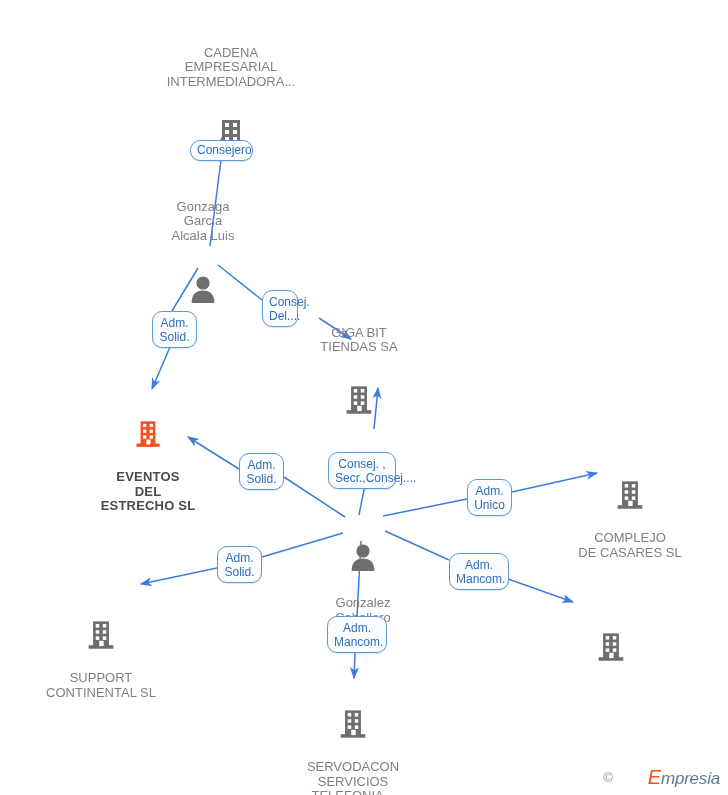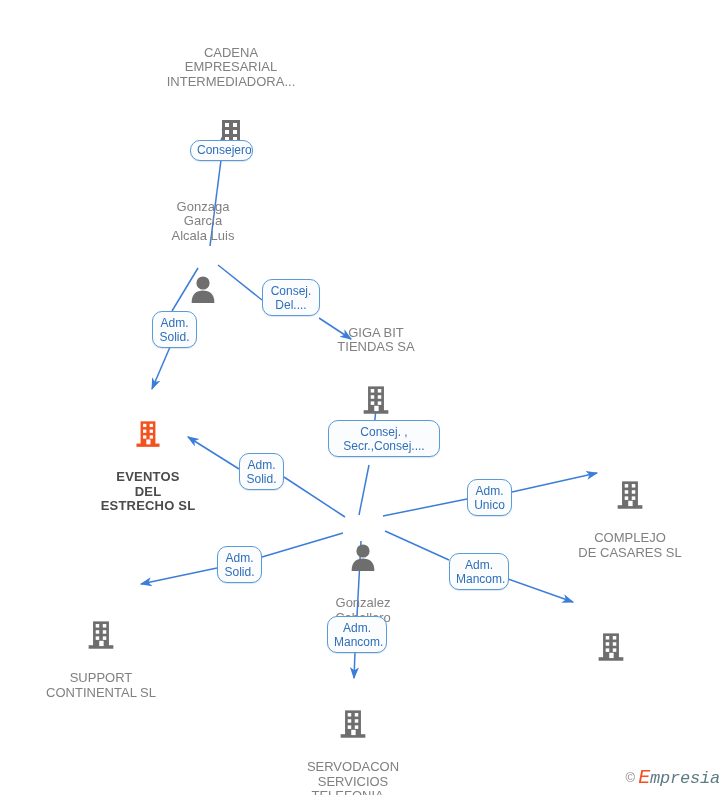--- a/index.html
+++ b/index.html
@@ -77,25 +77,26 @@
     display: flex;
     align-items: center;
     gap: 3px;
     font-size: 17px;
   }
   .watermark .copy {
     color: #8a8a8a;
     font-size: 13px;
   }
   .watermark .brand {
-    font-family: Liberation Mono, monospace;
+    font-family: Liberation Sans, sans-serif;
     font-style: italic;
     color: #5d7b86;
     font-size: 17px;
     letter-spacing: -0.2px;
+    margin-left: 32px;
   }
   .watermark .brand .cap {
     color: #f4511e;
     font-size: 20px;
   }
 </style>
 </head>
 <body>
 
 <div id="canvas">
@@ -180,21 +181,21 @@
         <rect x="11" y="19" width="4" height="4" fill="#ffffff"></rect>
         <rect x="19" y="19" width="4" height="4" fill="#ffffff"></rect>
         <rect x="15" y="24" width="5" height="6" fill="#ffffff"></rect>
       </svg>
     </span>
     <span class="caption">EVENTOS
 DEL
 ESTRECHO SL</span>
   </div>
 
-  <div class="node company above" style="left:376px; top:310px;">
+  <div class="node company above" style="left:359px; top:310px;">
     <span class="caption">GIGA BIT
 TIENDAS SA</span>
     <span class="ico">
       <svg width="30" height="33" viewBox="0 0 34 36" aria-hidden="true">
         <rect x="8" y="2" width="18" height="28" fill="#6e6e6e"></rect>
         <rect x="3" y="29" width="28" height="4" fill="#6e6e6e"></rect>
         <rect x="11" y="5" width="4" height="4" fill="#ffffff"></rect>
         <rect x="19" y="5" width="4" height="4" fill="#ffffff"></rect>
         <rect x="11" y="12" width="4" height="4" fill="#ffffff"></rect>
         <rect x="19" y="12" width="4" height="4" fill="#ffffff"></rect>
@@ -286,24 +287,24 @@
     <span class="caption">SERVODACON
 SERVICIOS
 TELEFONIA...</span>
   </div>
 
   <div class="edge-label" style="left:190px; top:140px; width:63px; height:21px; padding-top:2px;">Consejero</div>
 
   <div class="edge-label" style="left:152px; top:311px; width:45px; height:37px;">Adm.
 Solid.</div>
 
-  <div class="edge-label" style="left:262px; top:279px; width:58px; height:37px;">Consej.
+  <div class="edge-label" style="left:262px; top:290px; width:36px; height:37px;">Consej.
 Del....</div>
 
-  <div class="edge-label" style="left:328px; top:420px; width:112px; height:37px;">Consej. ,
+  <div class="edge-label" style="left:328px; top:452px; width:68px; height:37px;">Consej. ,
 Secr.,Consej....</div>
 
   <div class="edge-label" style="left:239px; top:453px; width:45px; height:37px;">Adm.
 Solid.</div>
 
   <div class="edge-label" style="left:467px; top:479px; width:45px; height:37px;">Adm.
 Unico</div>
 
   <div class="edge-label" style="left:217px; top:546px; width:45px; height:37px;">Adm.
 Solid.</div>

